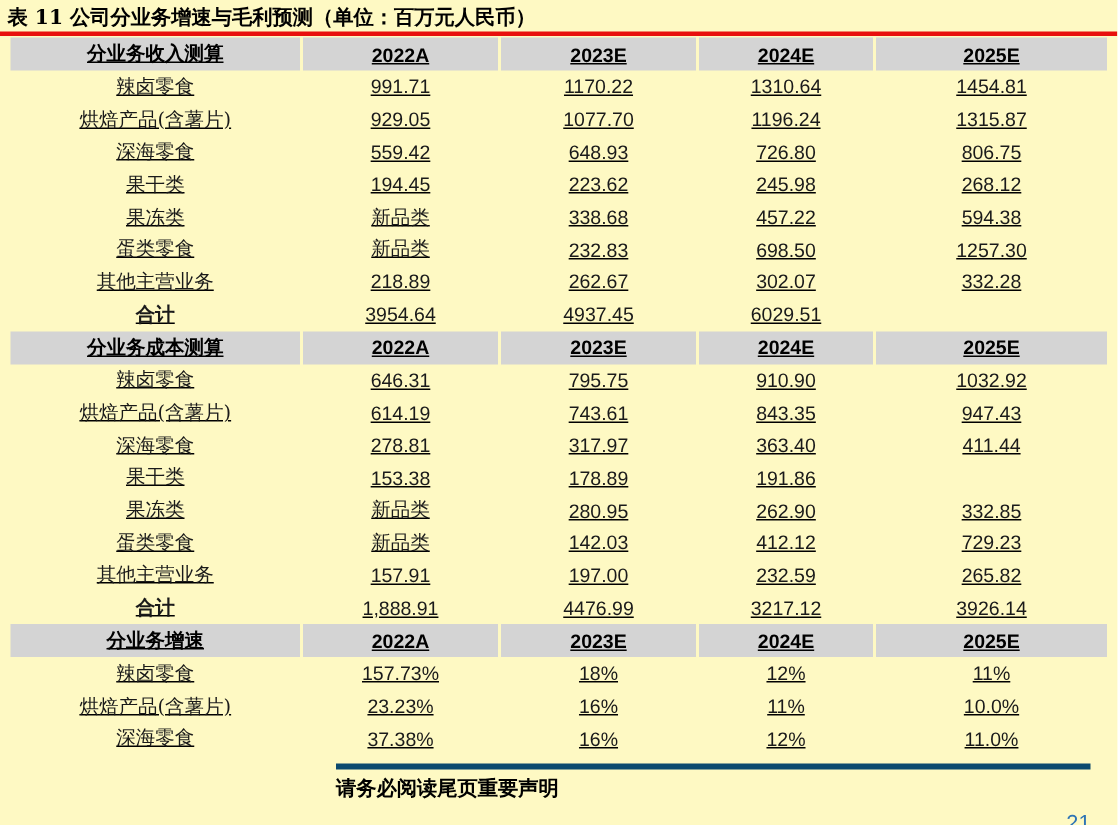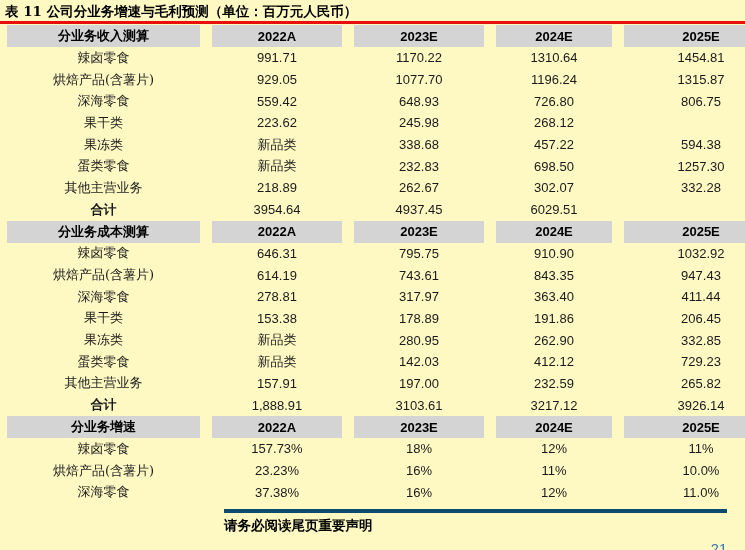--- a/index.html
+++ b/index.html
@@ -31,21 +31,22 @@
   }
   .table {
     position: absolute;
     top: 25px;
     left: 7px;
     width: 731px;
   }
   .row {
     display: grid;
     grid-template-columns: 193px 130px 130px 116px 154px;
-    column-gap: 12px;
+    column-gap: 2px;
+    text-decoration: underline;
   }
   .cell {
     display: flex;
     align-items: center;
     justify-content: center;
     font-size: 13px;
     color: #1a1a1a;
     white-space: nowrap;
     overflow: hidden;
   }
@@ -113,20 +114,21 @@
       </div>
       <div class="row data">
         <div class="cell label">深海零食</div>
         <div class="cell value">559.42</div>
         <div class="cell value">648.93</div>
         <div class="cell value">726.80</div>
         <div class="cell value">806.75</div>
       </div>
       <div class="row data">
         <div class="cell label">果干类</div>
+        <div class="cell value">194.45</div>
         <div class="cell value">223.62</div>
         <div class="cell value">245.98</div>
         <div class="cell value">268.12</div>
       </div>
       <div class="row data">
         <div class="cell label">果冻类</div>
         <div class="cell value">新品类</div>
         <div class="cell value">338.68</div>
         <div class="cell value">457.22</div>
         <div class="cell value">594.38</div>
@@ -177,21 +179,20 @@
         <div class="cell value">278.81</div>
         <div class="cell value">317.97</div>
         <div class="cell value">363.40</div>
         <div class="cell value">411.44</div>
       </div>
       <div class="row data">
         <div class="cell label">果干类</div>
         <div class="cell value">153.38</div>
         <div class="cell value">178.89</div>
         <div class="cell value">191.86</div>
-        <div class="cell value">206.45</div>
       </div>
       <div class="row data">
         <div class="cell label">果冻类</div>
         <div class="cell value">新品类</div>
         <div class="cell value">280.95</div>
         <div class="cell value">262.90</div>
         <div class="cell value">332.85</div>
       </div>
       <div class="row data">
         <div class="cell label">蛋类零食</div>
@@ -203,21 +204,21 @@
       <div class="row data">
         <div class="cell label">其他主营业务</div>
         <div class="cell value">157.91</div>
         <div class="cell value">197.00</div>
         <div class="cell value">232.59</div>
         <div class="cell value">265.82</div>
       </div>
       <div class="row data total">
         <div class="cell label">合计</div>
         <div class="cell value">1,888.91</div>
-        <div class="cell value">3103.61</div>
+        <div class="cell value">4476.99</div>
         <div class="cell value">3217.12</div>
         <div class="cell value">3926.14</div>
       </div>
       <div class="row header">
         <div class="cell label">分业务增速</div>
         <div class="cell value">2022A</div>
         <div class="cell value">2023E</div>
         <div class="cell value">2024E</div>
         <div class="cell value">2025E</div>
       </div>

